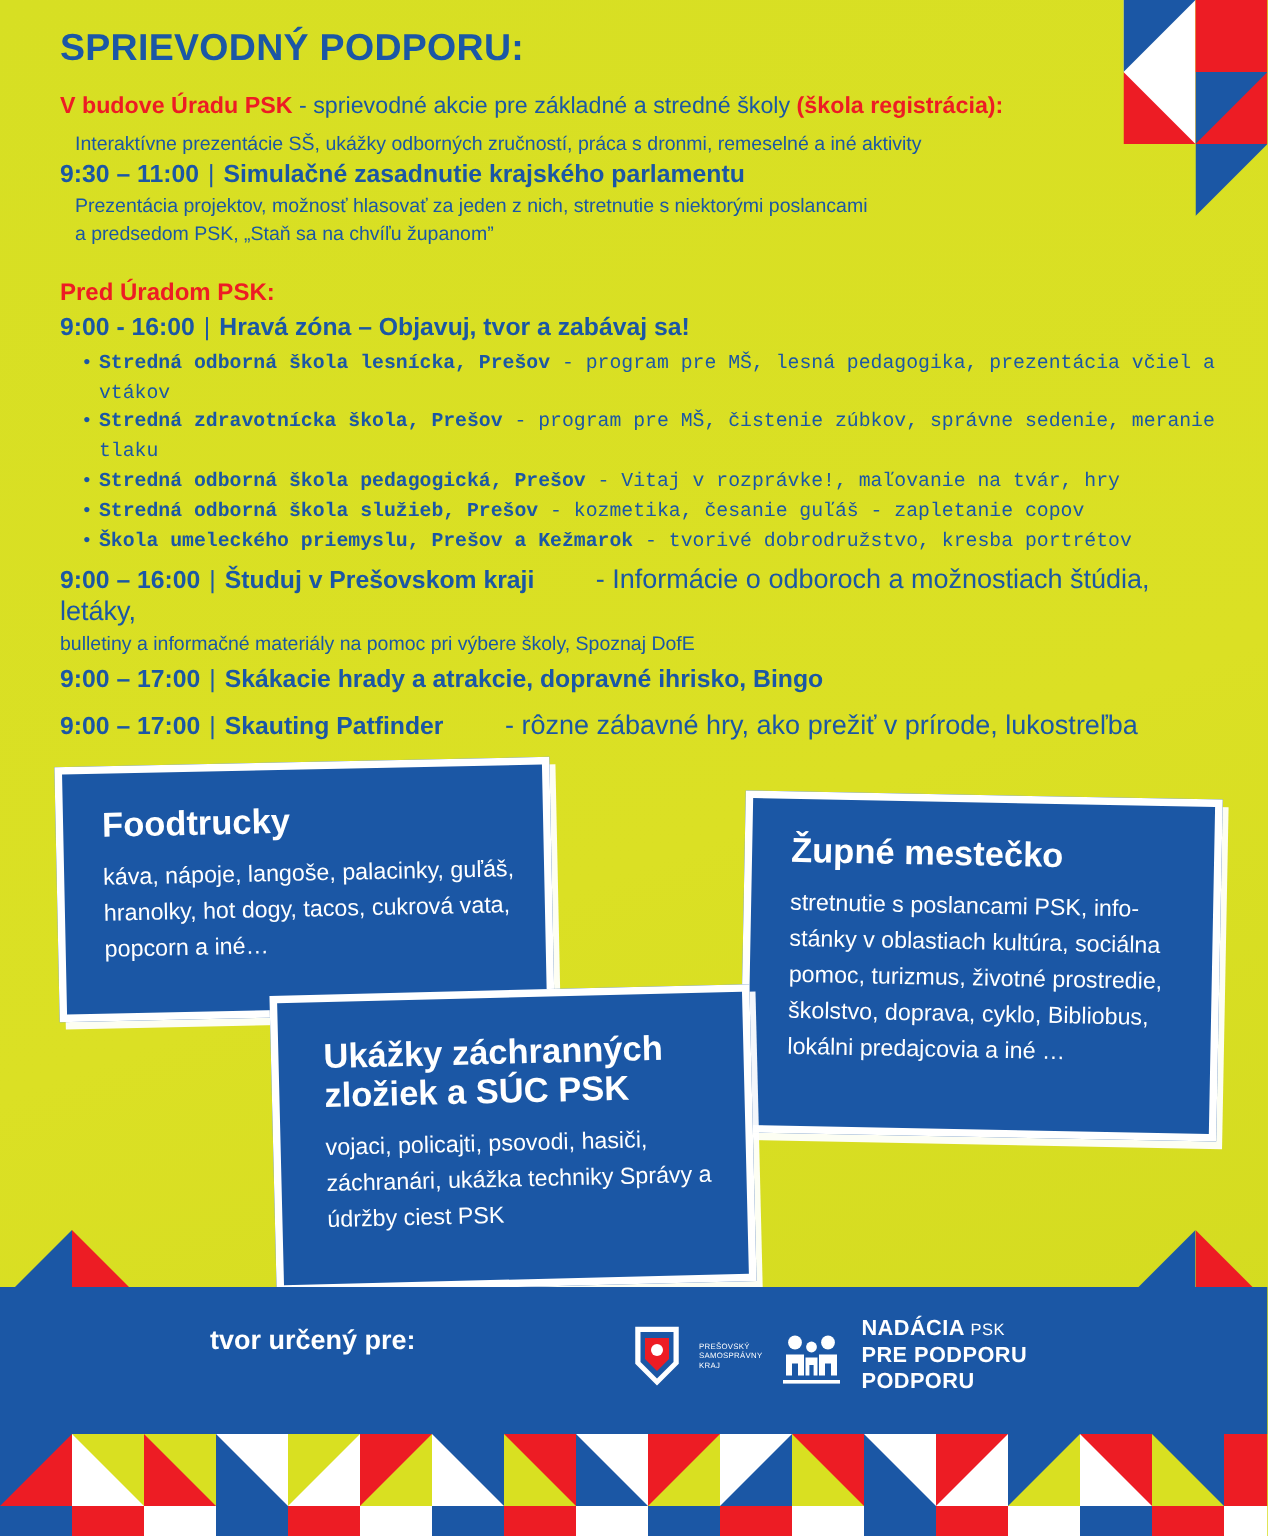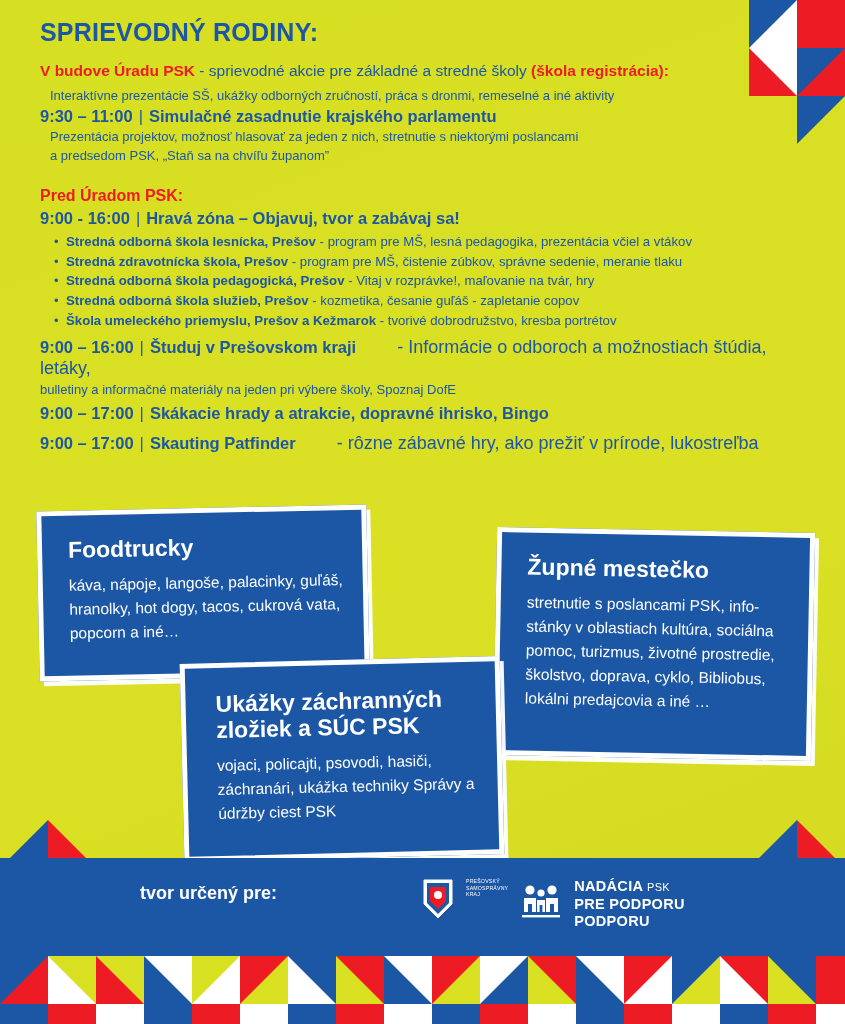--- a/index.html
+++ b/index.html
@@ -91,20 +91,21 @@
   .desc {
     font-size: 13px;
     color: #1b57a5;
     margin: 0 0 2px 10px;
     line-height: 1.35;
   }
   ul.schools {
     list-style: none;
     margin: 4px 0 6px 0;
     padding: 0 0 0 14px;
+    font-family: Liberation Mono, monospace;
   }
   ul.schools li {
     font-size: 13.2px;
     color: #1b57a5;
     line-height: 1.5;
     position: relative;
     padding-left: 12px;
   }
   ul.schools li:before {
     content: "\2022";
@@ -179,21 +180,21 @@
     color: #ffffff;
     font-size: 18px;
     line-height: 1.45;
     font-weight: 600;
   }
   .logo-wrap {
     position: absolute;
     left: 420px;
     top: 20px;
     display: flex;
-    align-items: flex-start;
+    align-items: center;
     gap: 10px;
   }
   .logo-crest {
     width: 36px;
     height: 44px;
     position: relative;
   }
   .crest-text {
     font-size: 5.2px;
     color: #ffffff;
@@ -255,21 +256,21 @@
     <div class="tile" style="left:0;top:820px;">
       <div style="position:absolute;right:0;bottom:0;width:0;height:0;border-right:48px solid #1b57a5;border-top:48px solid transparent;"></div>
     </div>
     <div class="tile" style="left:48px;top:820px;">
       <div style="position:absolute;left:0;bottom:0;width:0;height:0;border-left:48px solid #ed1c24;border-top:48px solid transparent;"></div>
     </div>
   </div>
 
   <div class="content">
 
-    <h1 class="section-title">SPRIEVODNÝ RODINY:</h1>
+    <h1 class="section-title">SPRIEVODNÝ PODPORU:</h1>
 
     <p class="lead">
       <span>V budove Úradu PSK</span><span class="norm"> - sprievodné akcie pre základné a stredné školy </span><span>(škola registrácia):</span>
     </p>
 
     <p class="desc">Interaktívne prezentácie SŠ, ukážky odborných zručností, práca s dronmi, remeselné a iné aktivity</p>
 
     <div class="item">
       <span class="time">9:30 – 11:00</span><span class="sep">|</span><span class="title">Simulačné zasadnutie krajského parlamentu</span>
     </div>
@@ -286,21 +287,21 @@
       <li><b>Stredná odborná škola lesnícka, Prešov</b><span> - program pre MŠ, lesná pedagogika, prezentácia včiel a vtákov</span></li>
       <li><b>Stredná zdravotnícka škola, Prešov</b><span> - program pre MŠ, čistenie zúbkov, správne sedenie, meranie tlaku</span></li>
       <li><b>Stredná odborná škola pedagogická, Prešov</b><span> - Vitaj v rozprávke!, maľovanie na tvár, hry</span></li>
       <li><b>Stredná odborná škola služieb, Prešov</b><span> - kozmetika, česanie guľáš - zapletanie copov</span></li>
       <li><b>Škola umeleckého priemyslu, Prešov a Kežmarok</b><span> - tvorivé dobrodružstvo, kresba portrétov</span></li>
     </ul>
 
     <div class="item">
       <span class="time">9:00 – 16:00</span><span class="sep">|</span><span class="title">Študuj v Prešovskom kraji</span><span class="title"><span class="thin"> - Informácie o odboroch a možnostiach štúdia, letáky,</span></span>
     </div>
-    <p class="desc" style="margin-left:0;">bulletiny a informačné materiály na jeden pri výbere školy, Spoznaj DofE</p>
+    <p class="desc" style="margin-left:0;">bulletiny a informačné materiály na pomoc pri výbere školy, Spoznaj DofE</p>
 
     <div class="item" style="margin-top:6px;">
       <span class="time">9:00 – 17:00</span><span class="sep">|</span><span class="title">Skákacie hrady a atrakcie, dopravné ihrisko, Bingo</span>
     </div>
 
     <div class="item" style="margin-top:10px;">
       <span class="time">9:00 – 17:00</span><span class="sep">|</span><span class="title">Skauting Patfinder</span><span class="title"><span class="thin"> - rôzne zábavné hry, ako prežiť v prírode, lukostreľba</span></span>
     </div>
 
   </div>

